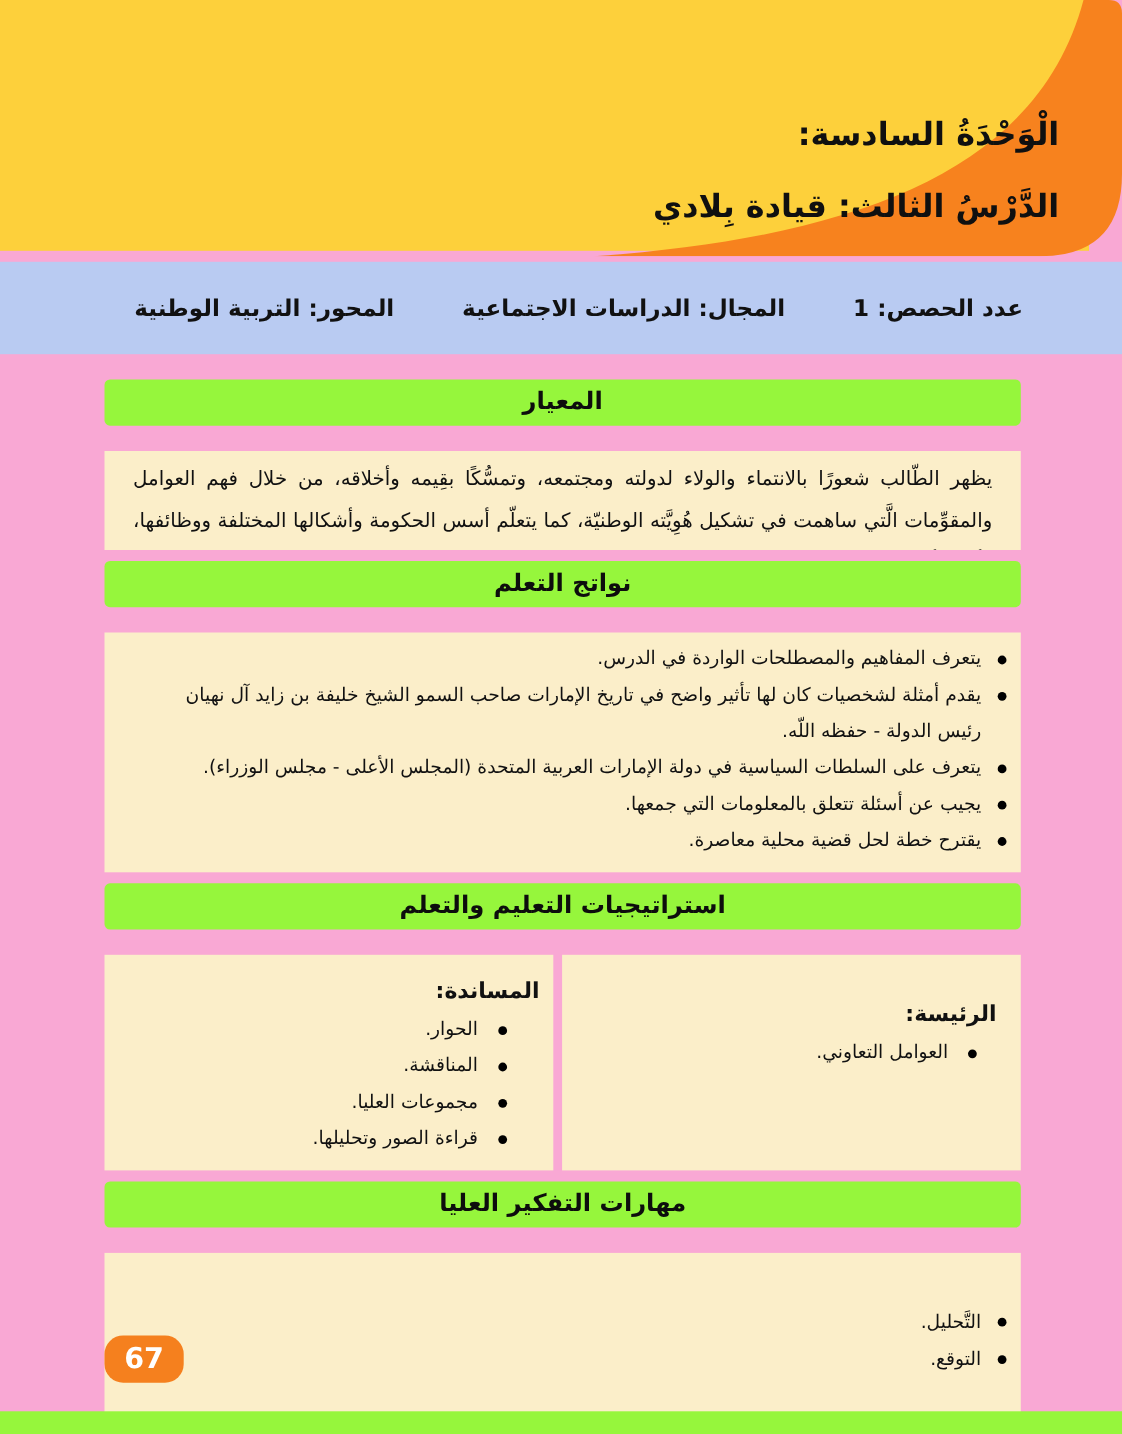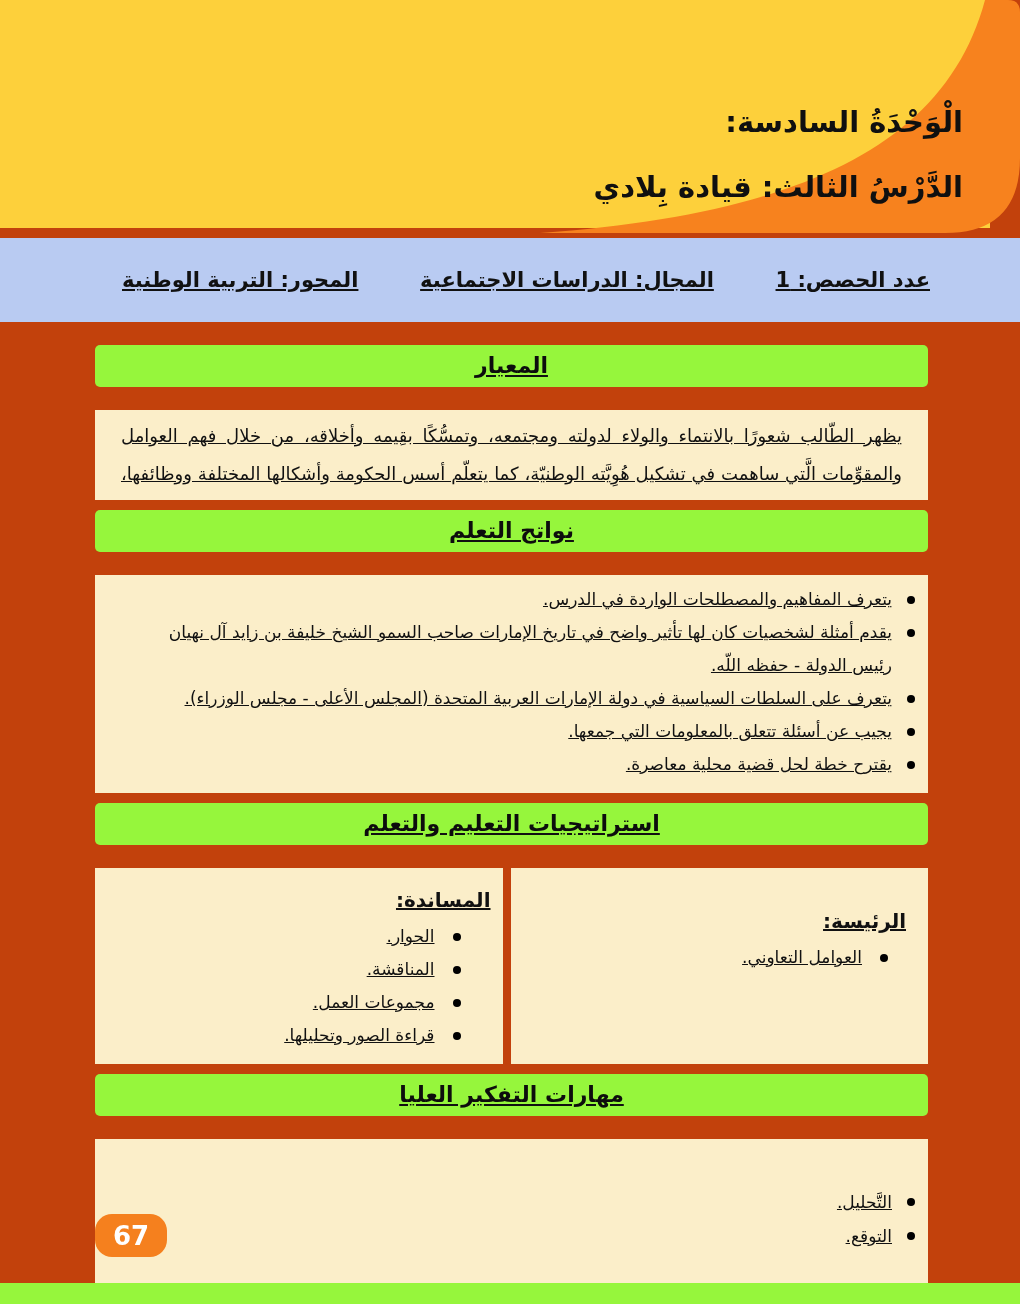--- a/index.html
+++ b/index.html
@@ -1,22 +1,21 @@
 <!DOCTYPE html>
 <html lang="ar" dir="rtl"><head>
 <meta charset="utf-8">
 <style>
   * { margin:0; padding:0; box-sizing:border-box; }
   html,body { background:#ffffff; }
   .page {
     position:relative; width:1020px; height:1304px; margin:0 auto;
-    background:#c2410c; overflow:hidden;
+    background:#f9a8d4; overflow:hidden;
     font-family:"DejaVu Sans", sans-serif; color:#111;
     direction:rtl;
-    text-decoration:underline;
   }
 
   
   .hero { position:relative; height:233px; }
   .hero svg { position:absolute; inset:0; display:block; }
   .hero-titles {
     position:absolute; top:90px; right:57px; text-align:right;
     font-weight:bold; font-size:29px; color:#101010; z-index:2;
   }
   .hero-titles .t-line { height:65px; line-height:65px; white-space:nowrap; }
@@ -131,21 +130,21 @@
           <div class="col-head">الرئيسة:</div>
           <ul>
             <li>العوامل التعاوني.</li>
           </ul>
         </div>
         <div class="col col-support">
           <div class="col-head">المساندة:</div>
           <ul>
             <li>الحوار.</li>
             <li>المناقشة.</li>
-            <li>مجموعات العمل.</li>
+            <li>مجموعات العليا.</li>
             <li>قراءة الصور وتحليلها.</li>
           </ul>
         </div>
       </div>
     </section>
 
     <section class="sec">
       <div class="sec-title">مهارات التفكير العليا</div>
       <ul class="sec-body blist skills-body">
         <li>التَّحليل.</li>

